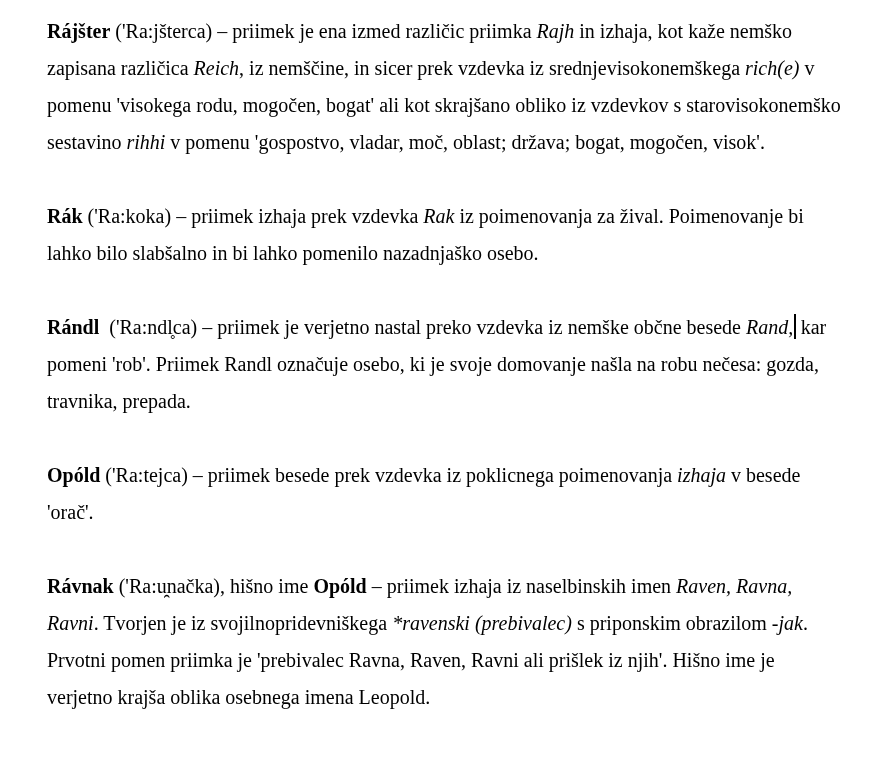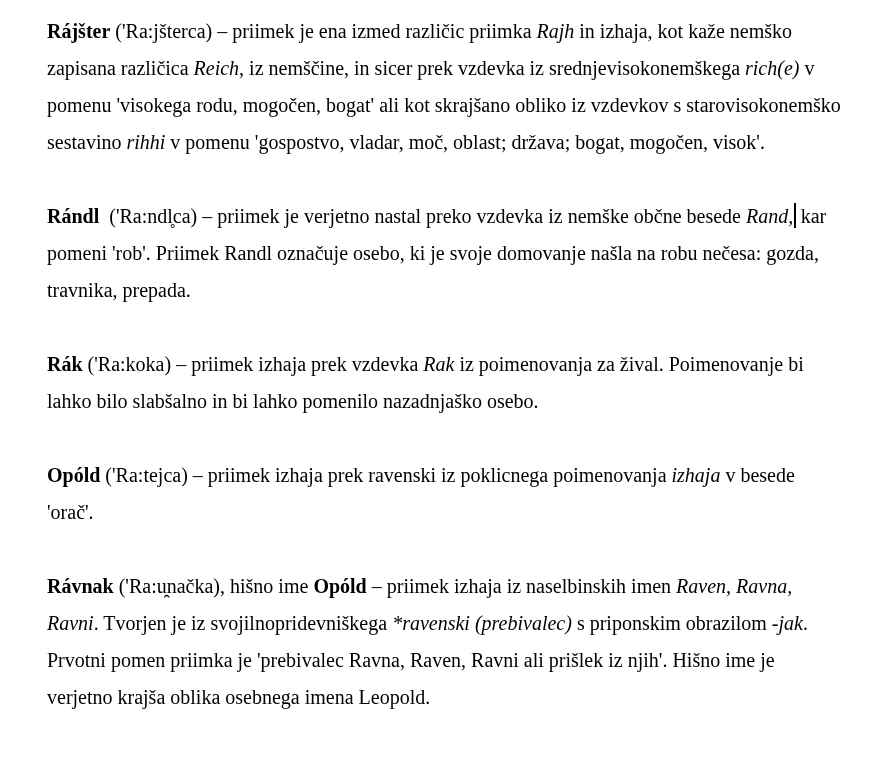--- a/index.html
+++ b/index.html
@@ -39,18 +39,18 @@
     vertical-align: -5px;
     margin-left: 1px;
   }
 </style>
 </head>
 <body>
 
 <div class="page">
   <div id="entries">
       <p class="entry"><span class="b">Rájšter</span><span class=""> ('Ra:jšterca) – priimek je ena izmed različic priimka </span><span class=" i">Rajh</span><span class=""> in izhaja, kot kaže nemško zapisana različica </span><span class=" i">Reich</span><span class="">, iz nemščine, in sicer prek vzdevka iz srednjevisokonemškega </span><span class=" i">rich(e)</span><span class=""> v pomenu 'visokega rodu, mogočen, bogat' ali kot skrajšano obliko iz vzdevkov s starovisokonemško sestavino </span><span class=" i">rihhi</span><span class=""> v pomenu 'gospostvo, vladar, moč, oblast; država; bogat, mogočen, visok'.</span></p>
+      <p class="entry"><span class="b">Rák</span><span class=""> ('Ra:koka) – priimek izhaja prek vzdevka </span><span class=" i">Rak</span><span class=""> iz poimenovanja za žival. Poimenovanje bi lahko bilo slabšalno in bi lahko pomenilo nazadnjaško osebo.</span></p>
       <p class="entry"><span class="b">Rándl</span><span class="">&nbsp; ('Ra:ndl̥ca) – priimek je verjetno nastal preko vzdevka iz nemške občne besede </span><span class=" i">Rand,</span><span class="caret"></span><span class=""> kar pomeni 'rob'. Priimek Randl označuje osebo, ki je svoje domovanje našla na robu nečesa: gozda, travnika, prepada.</span></p>
-      <p class="entry"><span class="b">Rák</span><span class=""> ('Ra:koka) – priimek izhaja prek vzdevka </span><span class=" i">Rak</span><span class=""> iz poimenovanja za žival. Poimenovanje bi lahko bilo slabšalno in bi lahko pomenilo nazadnjaško osebo.</span></p>
-      <p class="entry"><span class="b">Opóld</span><span class=""> ('Ra:tejca) – priimek izhaja prek ravenski iz poklicnega poimenovanja </span><span class=" i">izhaja</span><span class=""> v besede 'orač'.</span></p>
+      <p class="entry"><span class="b">Opóld</span><span class=""> ('Ra:tejca) – priimek besede prek vzdevka iz poklicnega poimenovanja </span><span class=" i">izhaja</span><span class=""> v besede 'orač'.</span></p>
       <p class="entry"><span class="b">Rávnak</span><span class=""> ('Ra:u̯načka), hišno ime </span><span class="b">Opóld</span><span class=""> – priimek izhaja iz naselbinskih imen </span><span class=" i">Raven, Ravna, Ravni</span><span class="">. Tvorjen je iz svojilnopridevniškega </span><span class=" i">*ravenski (prebivalec)</span><span class=""> s priponskim obrazilom </span><span class=" i">-jak</span><span class="">. Prvotni pomen priimka je 'prebivalec Ravna, Raven, Ravni ali prišlek iz njih'. Hišno ime je verjetno krajša oblika osebnega imena Leopold.</span></p>
     </div>
 </div>
 
 </body></html>

